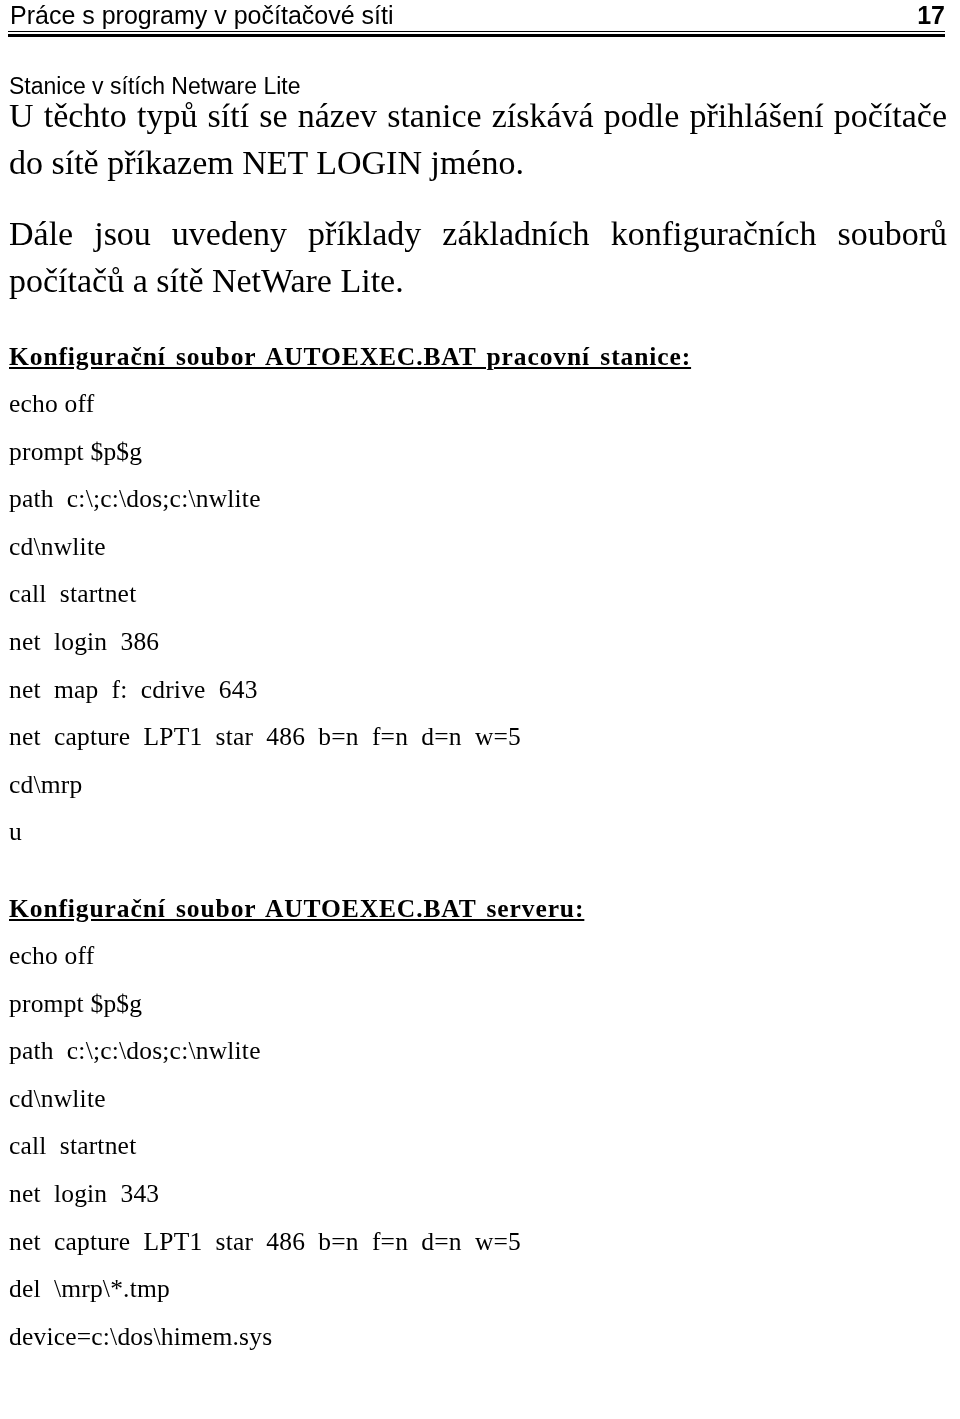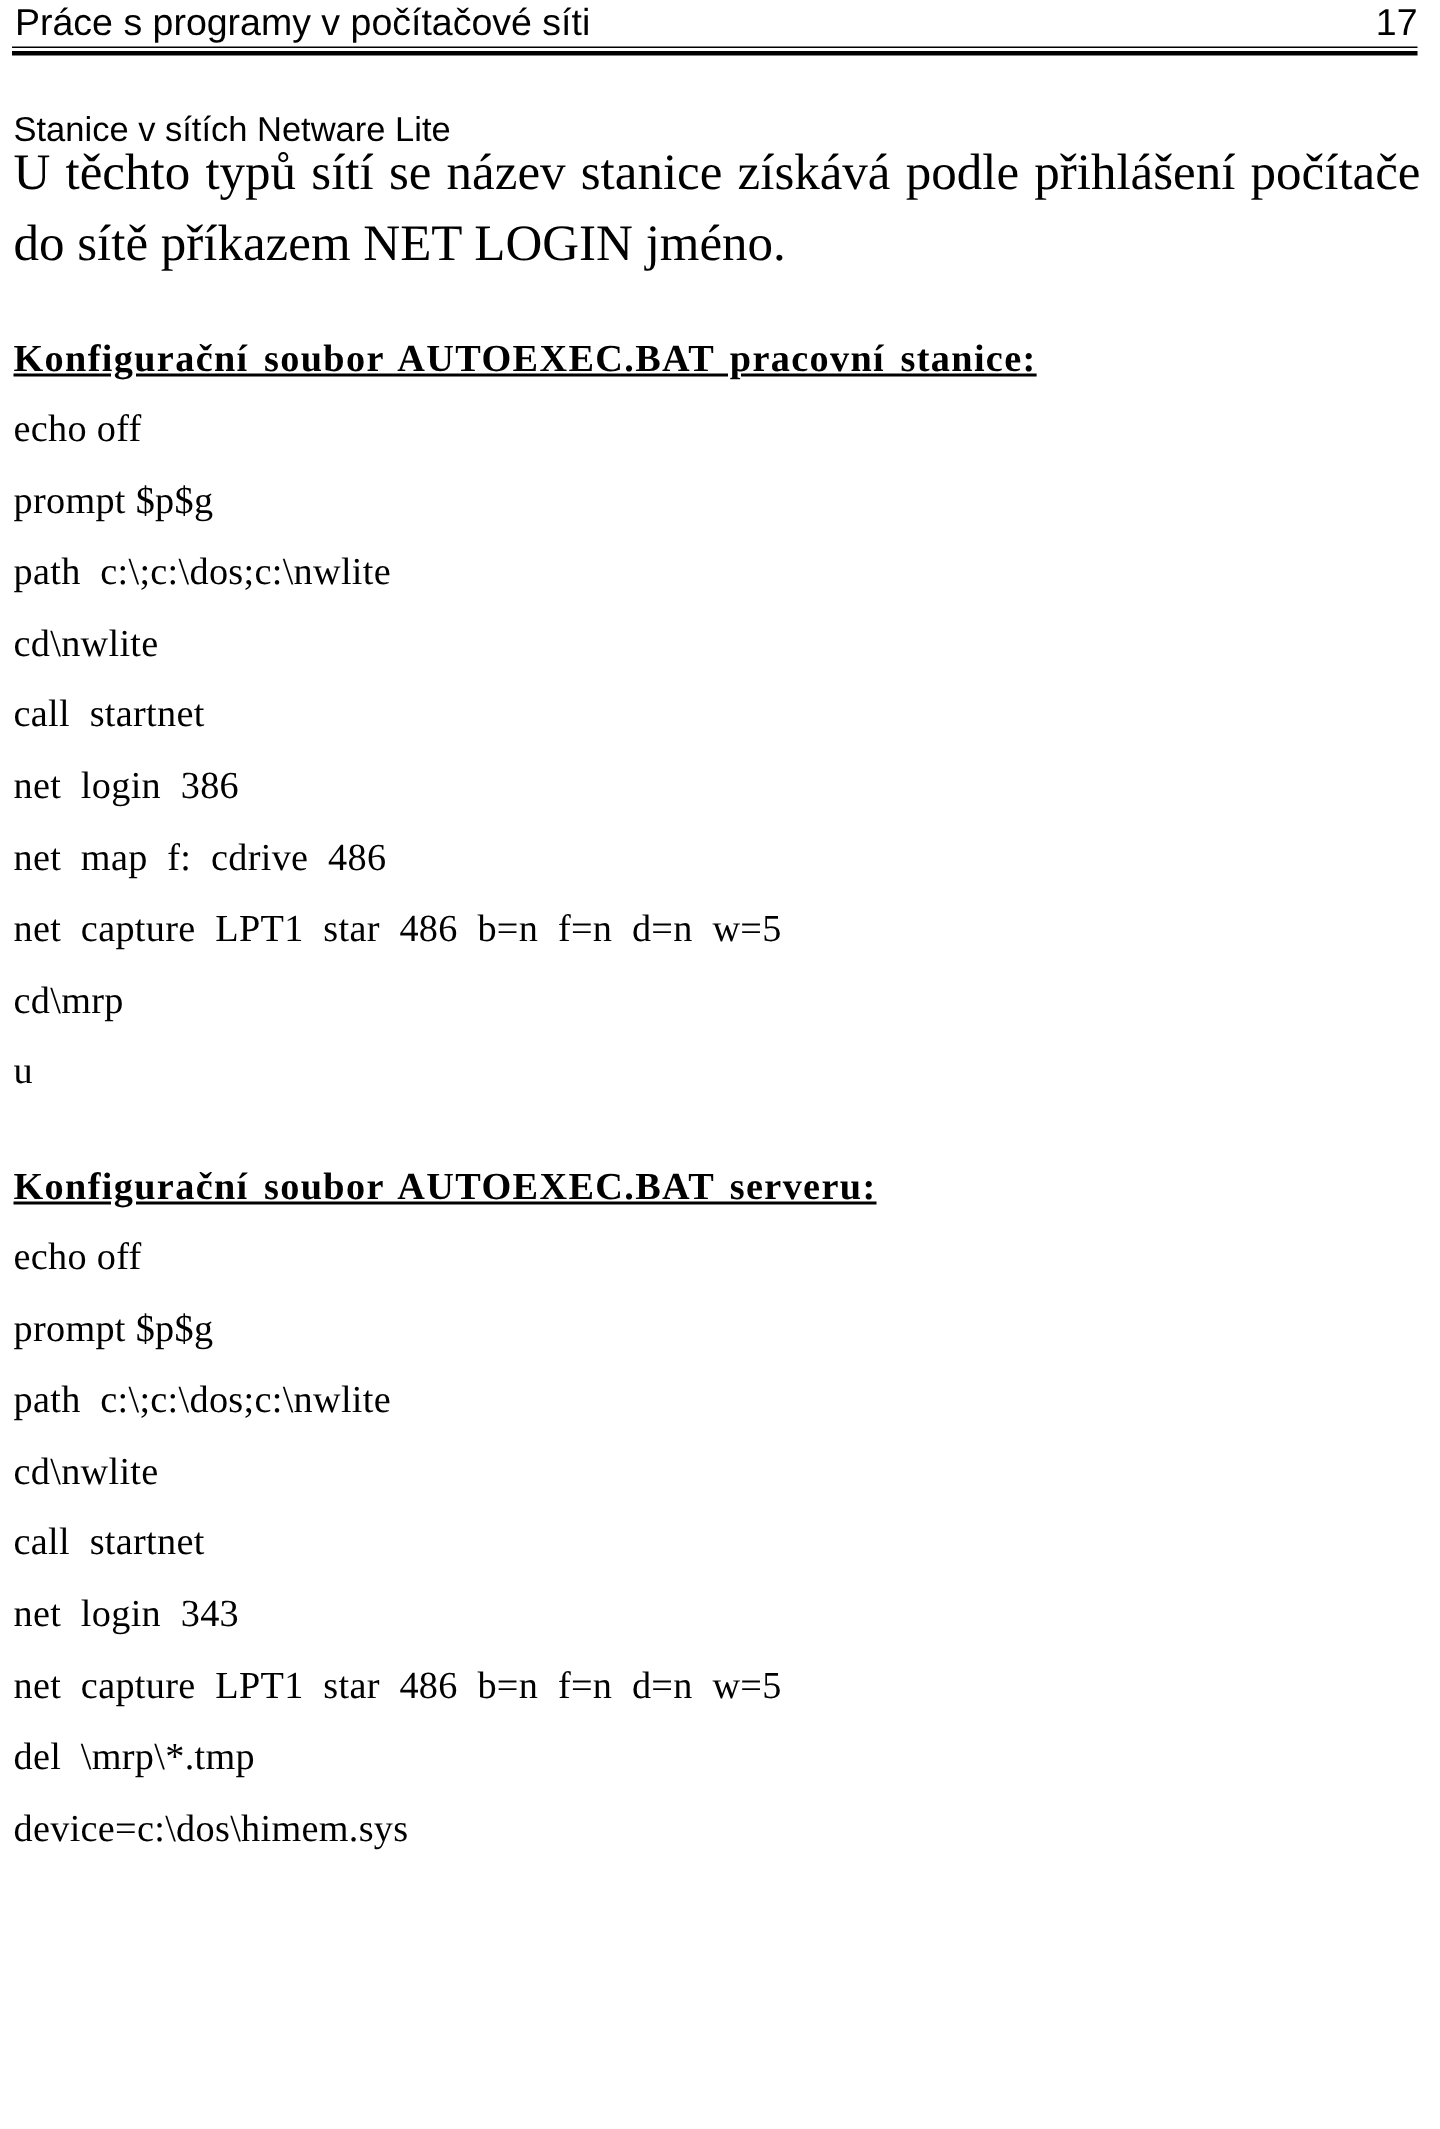--- a/index.html
+++ b/index.html
@@ -34,21 +34,21 @@
     display: flex;
     align-items: flex-start;
     justify-content: space-between;
     font-family: "Liberation Sans", "DejaVu Sans", sans-serif;
     font-size: 25px;
     line-height: 30px;
     letter-spacing: 0px;
     white-space: nowrap;
   }
   .runhead-title { font-weight: 400; }
-  .runhead-page  { font-weight: 400; text-align: right; }
+  .runhead-page  { font-weight: 700; text-align: right; }
 
   .rule-thin {
     position: absolute;
     left: 8px;
     width: 937px;
     top: 31px;
     height: 1px;
     background: #000;
   }
   .rule-thick {
@@ -119,31 +119,32 @@
     <span class="runhead-page">17</span>
   </div>
   <div class="rule-thin"></div>
   <div class="rule-thick"></div>
 
   <h2 class="section-title">Stanice v sítích Netware Lite</h2>
 
   <div class="content">
     <div id="paragraphs-host">
         <p class="body-par">U těchto typů sítí se název stanice získává podle přihlášení počítače do sítě příkazem NET LOGIN jméno.</p>
+        <p class="body-par gap-above">Dále jsou uvedeny příklady základních konfiguračních souborů počítačů a sítě NetWare Lite.</p>
       </div>
     <div id="blocks-host">
         <div>
           <h3 class="sub-head gap-above">Konfigurační soubor AUTOEXEC.BAT pracovní stanice:</h3>
           <div class="code-line">echo off</div>
           <div class="code-line">prompt $p$g</div>
           <div class="code-line">path  c:\;c:\dos;c:\nwlite</div>
           <div class="code-line">cd\nwlite</div>
           <div class="code-line">call  startnet</div>
           <div class="code-line">net  login  386</div>
-          <div class="code-line">net  map  f:  cdrive  486</div>
+          <div class="code-line">net  map  f:  cdrive  643</div>
           <div class="code-line">net  capture  LPT1  star  486  b=n  f=n  d=n  w=5</div>
           <div class="code-line">cd\mrp</div>
           <div class="code-line">u</div>
         </div>
         <div>
           <h3 class="sub-head gap-above">Konfigurační soubor AUTOEXEC.BAT serveru:</h3>
           <div class="code-line">echo off</div>
           <div class="code-line">prompt $p$g</div>
           <div class="code-line">path  c:\;c:\dos;c:\nwlite</div>
           <div class="code-line">cd\nwlite</div>

